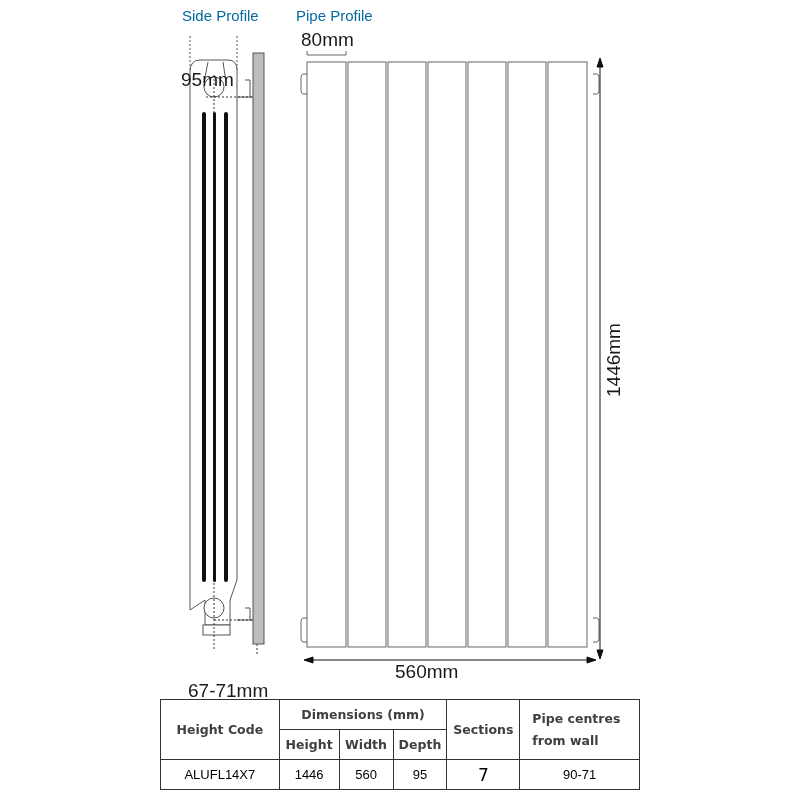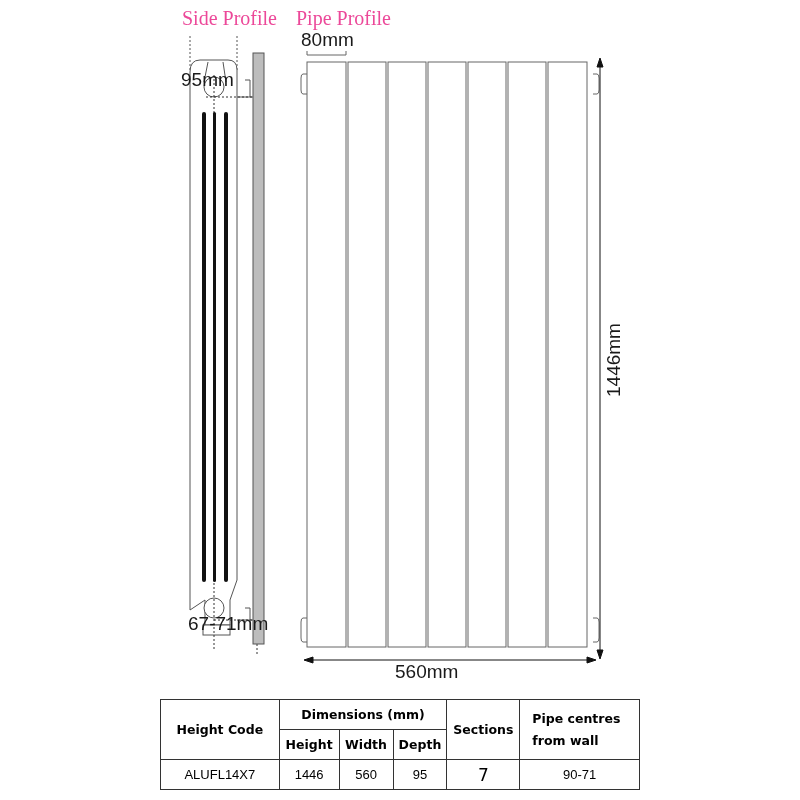--- a/index.html
+++ b/index.html
@@ -1,23 +1,23 @@
 <!DOCTYPE html>
 <html><head>
 <meta charset="utf-8">
 <style>
   html, body { margin: 0; padding: 0; background: #ffffff; }
   body { width: 800px; height: 800px; position: relative; overflow: hidden; font-family: "DejaVu Sans", sans-serif; color: #111; }
   .abs { position: absolute; }
-  .label { font-family: Liberation Serif, serif; font-size: 20px; color: #ec4899; white-space: nowrap; }
+  .label { font-family: Liberation Sans, sans-serif; font-size: 15px; color: #0369a1; white-space: nowrap; }
   .dim { font-family: "Liberation Sans", sans-serif; font-size: 19px; color: #1a1a1a; white-space: nowrap; }
   svg { position: absolute; left: 0; top: 0; }
   table.spec { position: absolute; left: 160px; top: 699px; width: 480px; border-collapse: collapse; font-family: "DejaVu Sans", sans-serif; }
   table.spec td, table.spec th { border: 1px solid #333; text-align: center; padding: 0; }
-  table.spec th { font-weight: bold; font-size: 12.5px; color: #000000; }
+  table.spec th { font-weight: bold; font-size: 12.5px; color: #404040; }
   table.spec td { font-family: "Liberation Sans", sans-serif; font-size: 13px; color: #000000; height: 29px; }
   .pipe-h { text-align: left !important; padding-left: 12px !important; line-height: 22px; }
   .vtext { transform: rotate(-90deg); transform-origin: left top; }
 </style>
 </head>
 <body>
 
 <svg width="800" height="800">
 
   <g fill="none" stroke="#555" stroke-width="1">
@@ -78,21 +78,21 @@
     <line x1="310" y1="660" x2="590" y2="660" stroke-width="1"></line>
     <polygon points="304,660 313,657 313,663"></polygon>
     <polygon points="596,660 587,657 587,663"></polygon>
   </g>
 </svg>
 
 <div class="abs label" style="left:182px; top:7px;">Side Profile</div>
 <div class="abs label" style="left:296px; top:7px;">Pipe Profile</div>
 <div class="abs dim" style="left:181px; top:29px;margin-top:40px;">95mm</div>
 <div class="abs dim" style="left:293px; top:29px;margin-left:8px;">80mm</div>
-<div class="abs dim" style="left:188px; top:613px;">67-71mm</div>
+<div class="abs dim" style="left:188px; top:680px;">67-71mm</div>
 <div class="abs dim" style="left:395px; top:661px;">560mm</div>
 <div class="abs dim vtext" style="left:603px; top:397px;">1446mm</div>
 
 <table class="spec">
   <colgroup>
     <col style="width:119px">
     <col style="width:60px">
     <col style="width:54px">
     <col style="width:54px">
     <col style="width:73px">

